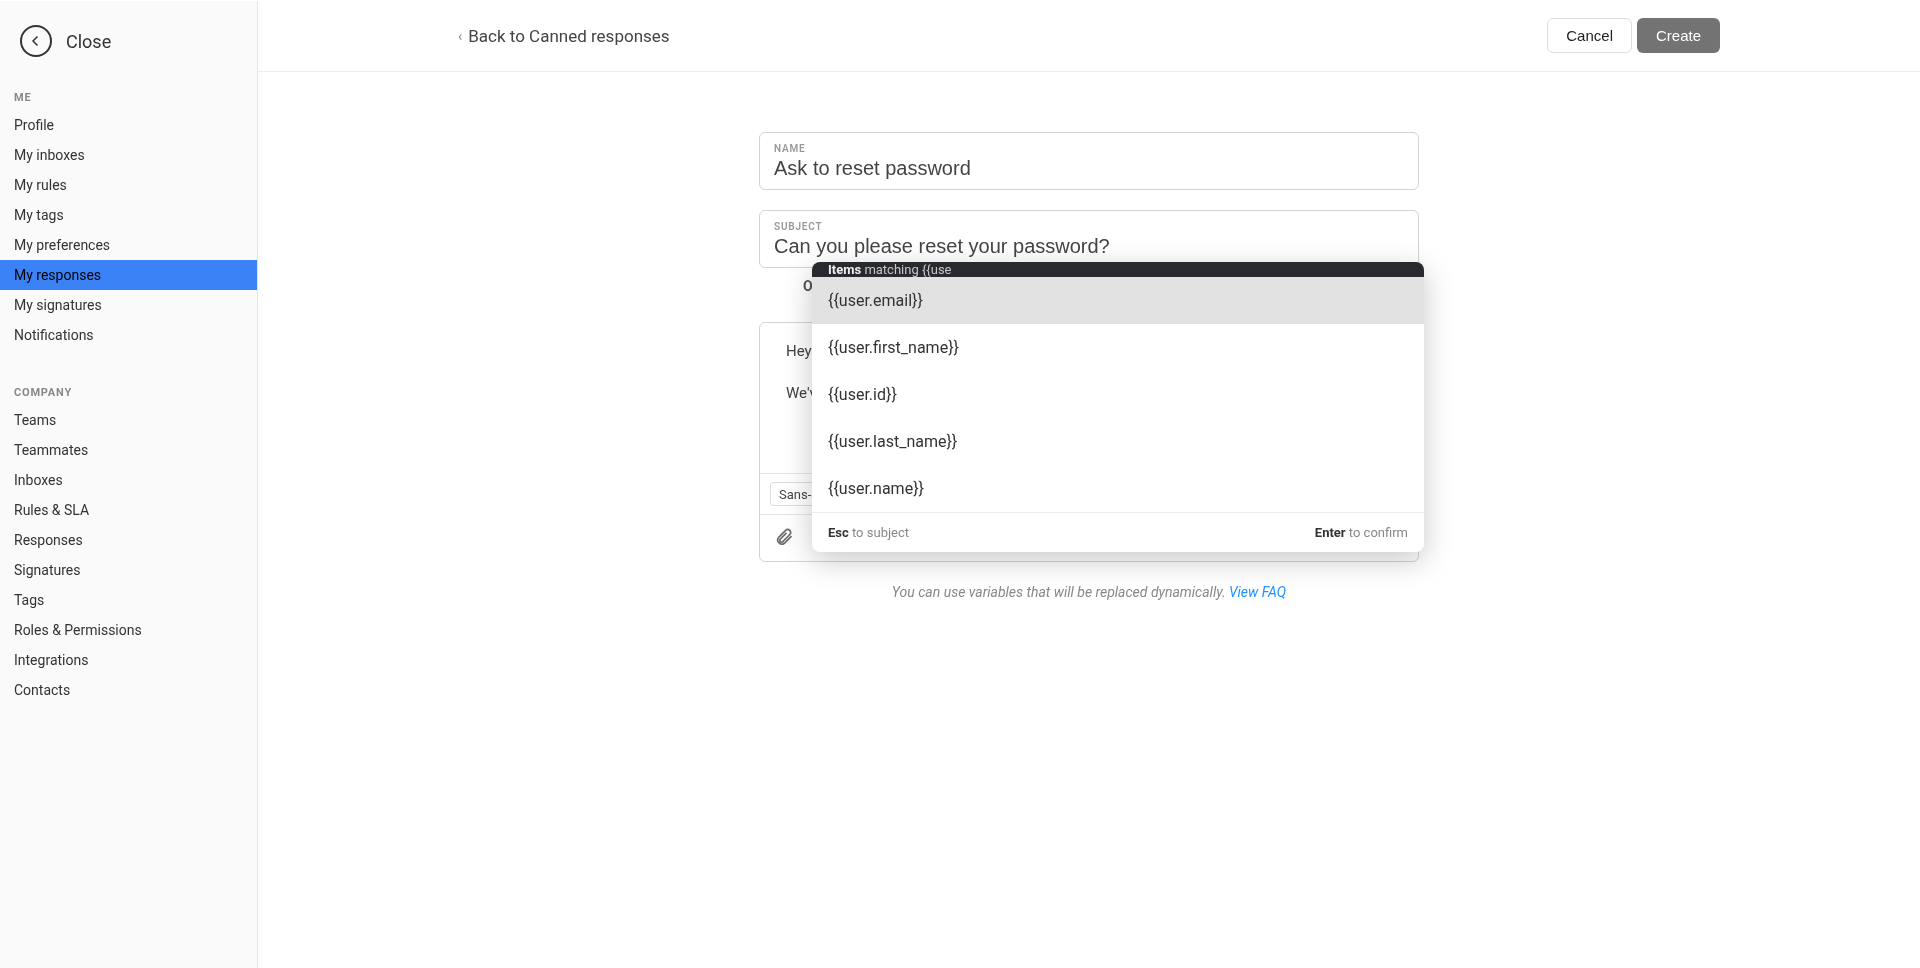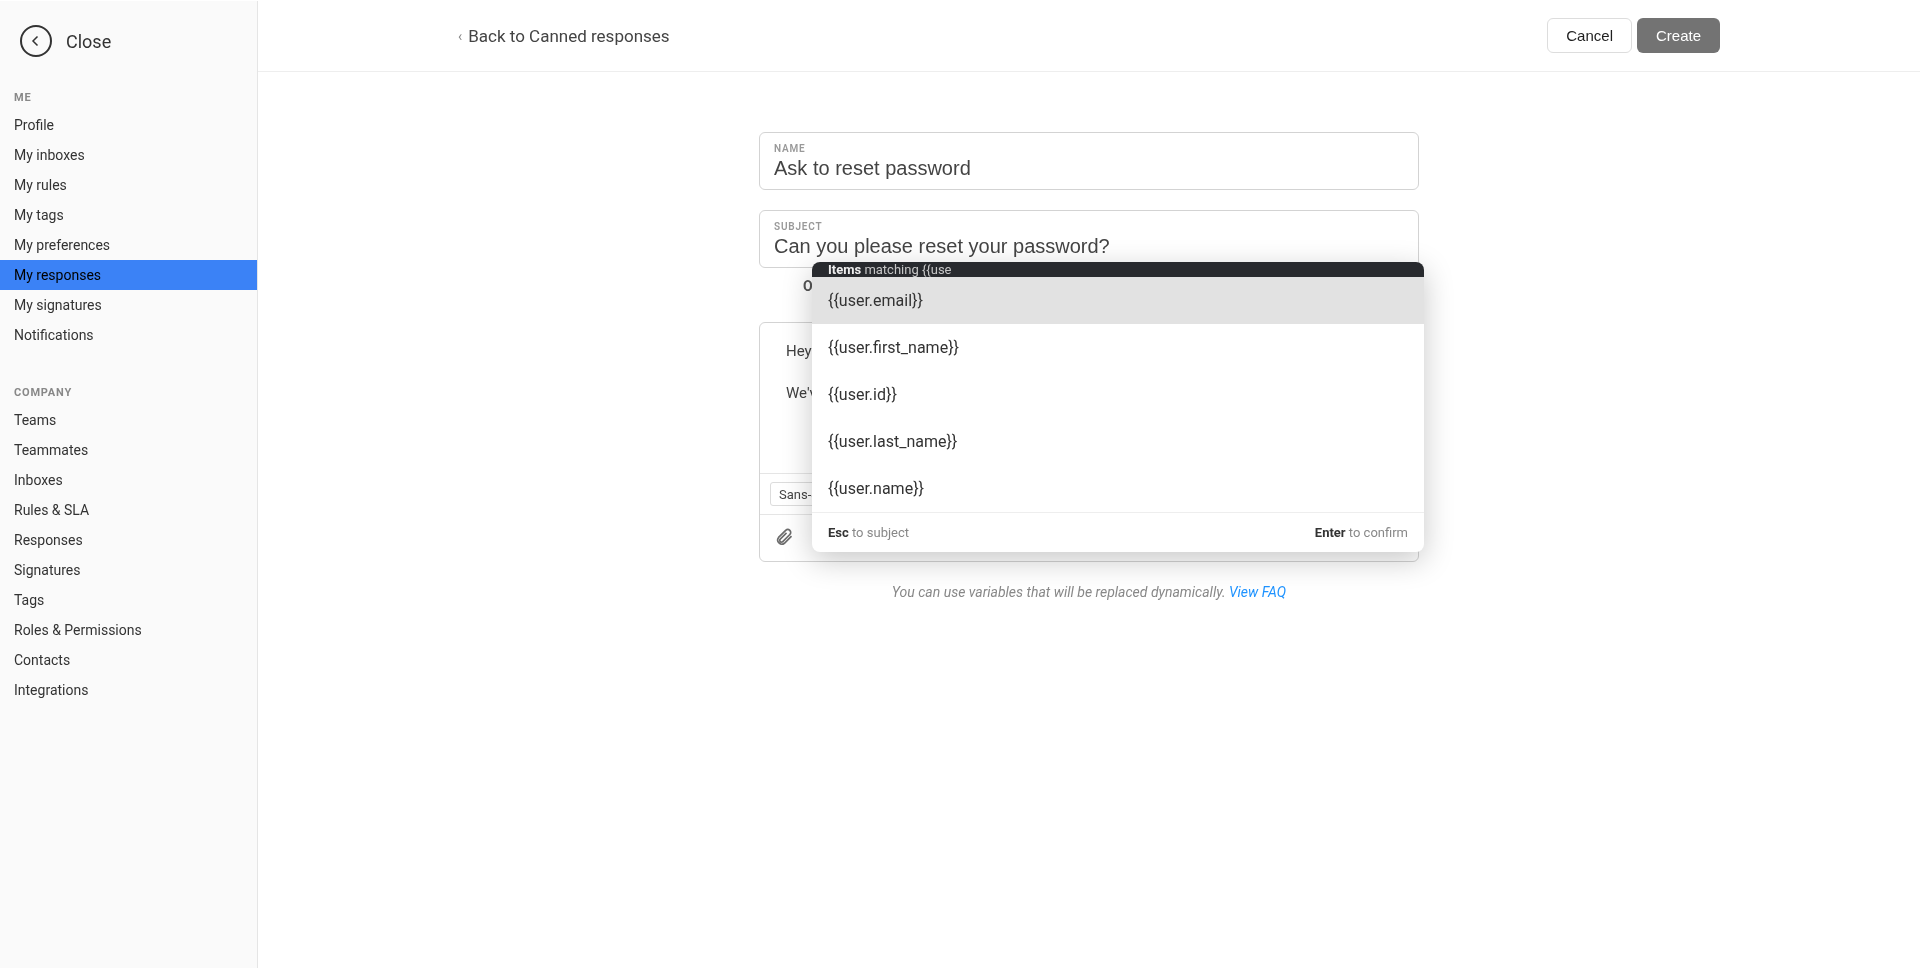--- a/index.html
+++ b/index.html
@@ -239,22 +239,22 @@
 
     <div class="section-heading">COMPANY</div>
     <div class="nav-item">Teams</div>
     <div class="nav-item">Teammates</div>
     <div class="nav-item">Inboxes</div>
     <div class="nav-item">Rules &amp; SLA</div>
     <div class="nav-item">Responses</div>
     <div class="nav-item">Signatures</div>
     <div class="nav-item">Tags</div>
     <div class="nav-item">Roles &amp; Permissions</div>
+    <div class="nav-item">Integrations</div>
     <div class="nav-item">Contacts</div>
-    <div class="nav-item">Integrations</div>
   </div>
 </aside>
 
 <main class="main">
 
   <div class="topbar">
     <span class="back-link">
       <span class="chev">‹</span>
       <span>Back to Canned responses</span>
     </span>

